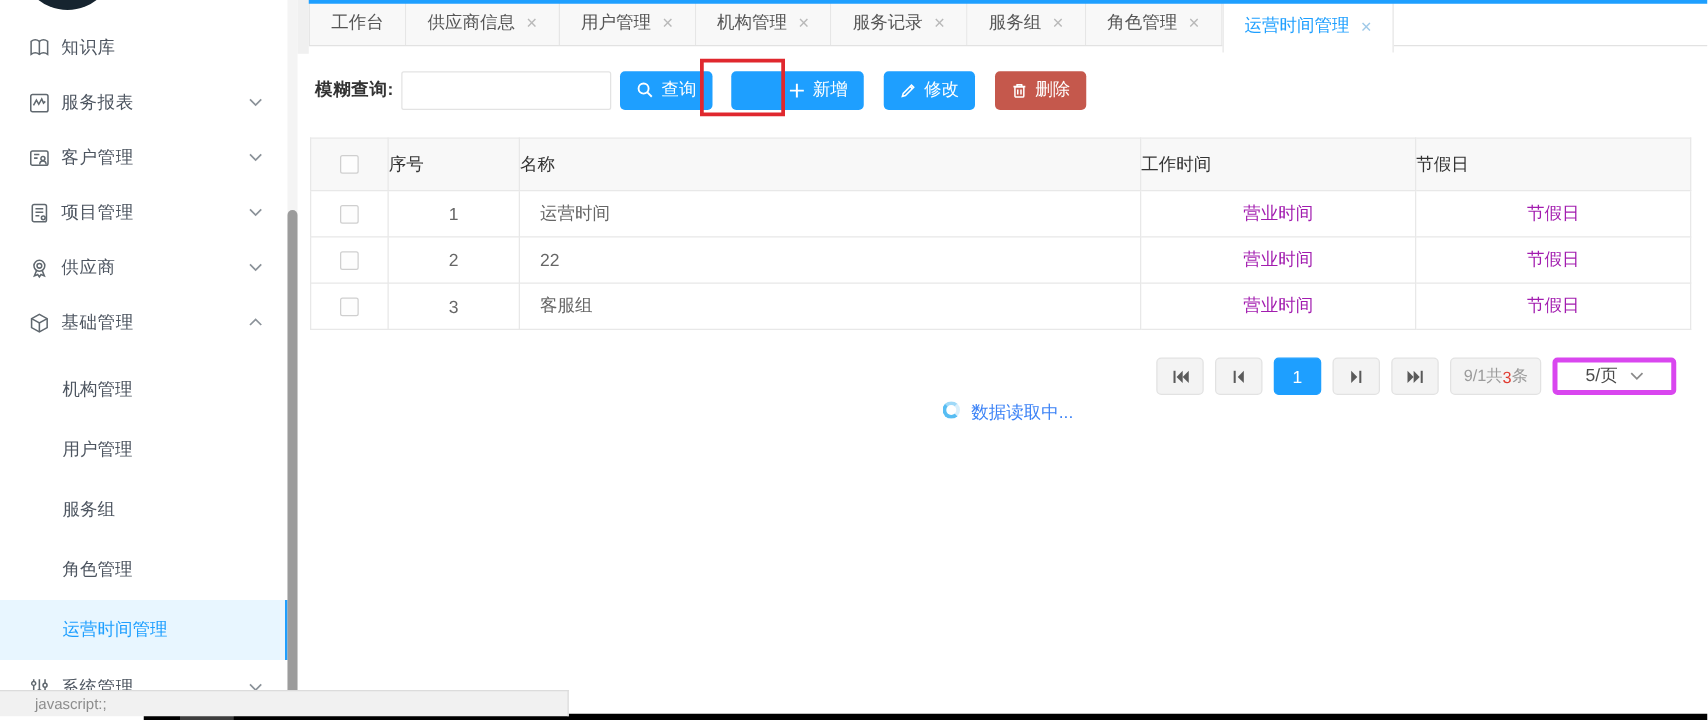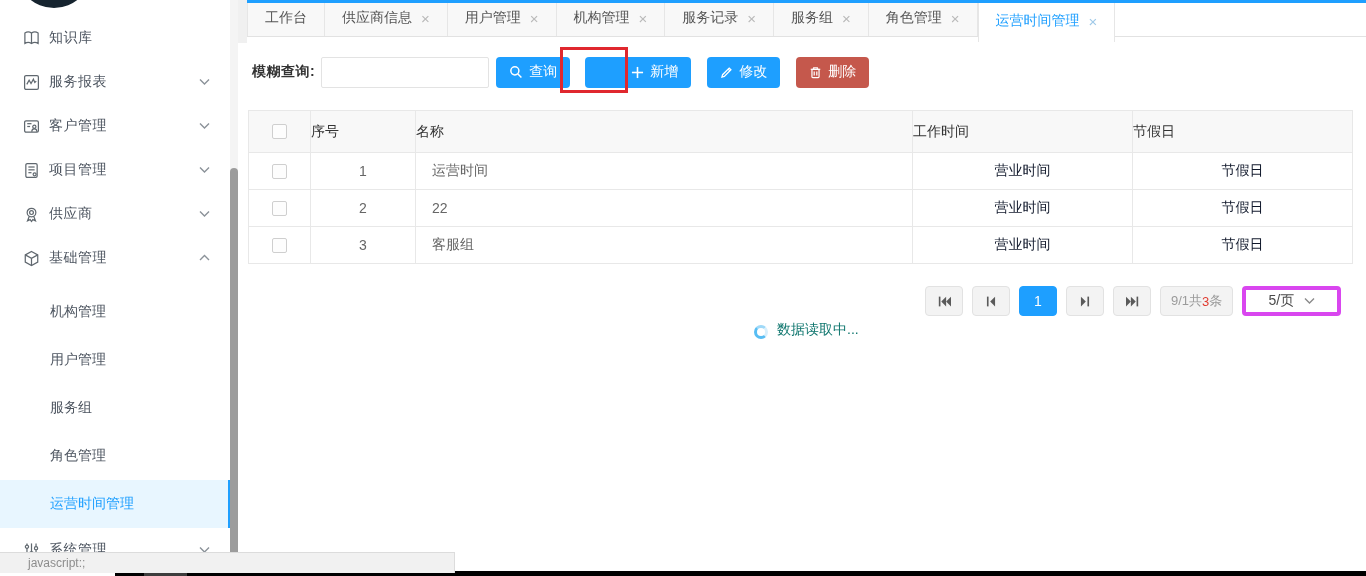--- a/index.html
+++ b/index.html
@@ -49,34 +49,34 @@
   .btn-edit { margin-left:16px; }
   .btn-danger { background:#c5584c; margin-left:16px; }
   .annotation-box { position:absolute; left:560px; top:47px; width:68px; height:46px;
                     border:3px solid #e0282e; z-index:7; pointer-events:none; }
   
   table.grid { position:absolute; left:248px; top:110px; width:1104px; border-collapse:collapse; table-layout:fixed; }
   .grid th, .grid td { border:1px solid #e8e8e8; font-weight:normal; font-size:14px; }
   .grid thead th { height:42px; background:#f8f8f8; color:#333; text-align:left; }
   .grid tbody td { height:37px; color:#666; text-align:center; background:#fff; }
   .grid td.cell-name { text-align:left; padding-left:16px; }
-  .grid a.cell-link { color:#0f172a; text-decoration:none; cursor:pointer; }
+  .grid a.cell-link { color:#a21caf; text-decoration:none; cursor:pointer; }
   .checkbox { width:15px; height:15px; border:1px solid #cfcfcf; border-radius:2px; background:#fdfdfd; margin:0 auto; cursor:pointer; }
   
   .pagination { position:absolute; left:925px; top:286px; display:flex; align-items:center; gap:9px; }
   .pg-btn { width:38px; height:30px; background:#f3f3f3; border:1px solid #e2e2e2; border-radius:4px;
             display:flex; align-items:center; justify-content:center; color:#5a5a5a; cursor:pointer; }
   .pg-btn.pg-active { background:#1e9fff; border-color:#1e9fff; color:#fff; font-size:14px; }
   .pg-info { height:30px; background:#f3f3f3; border:1px solid #e2e2e2; border-radius:4px;
              display:flex; align-items:center; padding:0 10px; color:#9b9b9b; font-size:13px; }
   .pg-info .red { color:#e03a2f; }
   .pg-size { width:99px; height:30px; background:#fff; border:4px solid #d946ef; border-radius:4px;
              display:flex; align-items:center; justify-content:center; gap:10px; color:#4a4a4a; cursor:pointer; }
   
-  .loading { position:absolute; left:754px; top:321px; display:flex; align-items:flex-end; gap:9px; color:#0f766e; }
+  .loading { position:absolute; left:754px; top:321px; display:flex; align-items:flex-start; gap:9px; color:#3b82f6; }
   .spinner { width:14px; height:14px; border-radius:50%;
              border:3px solid #57bdf3; border-right-color:#d8effc; border-top-color:#9fd9f8;
              animation:spin 1.2s linear infinite; }
   @keyframes spin { to { transform:rotate(360deg); } }
   
   .status-bar { position:absolute; left:0; bottom:3px; width:455px; height:21px; background:#f1f1f1;
                 border:1px solid #dcdcdc; border-left:none; border-bottom:none;
                 color:#8d8d8d; font-size:12px; padding:3px 0 0 28px; z-index:8; }
   .screen-edge { position:absolute; left:115px; right:0; bottom:0; height:5px; background:#000; z-index:7; }
   .screen-edge-seg { position:absolute; left:29px; top:0; width:43px; height:5px; background:#3d3d3d; }

